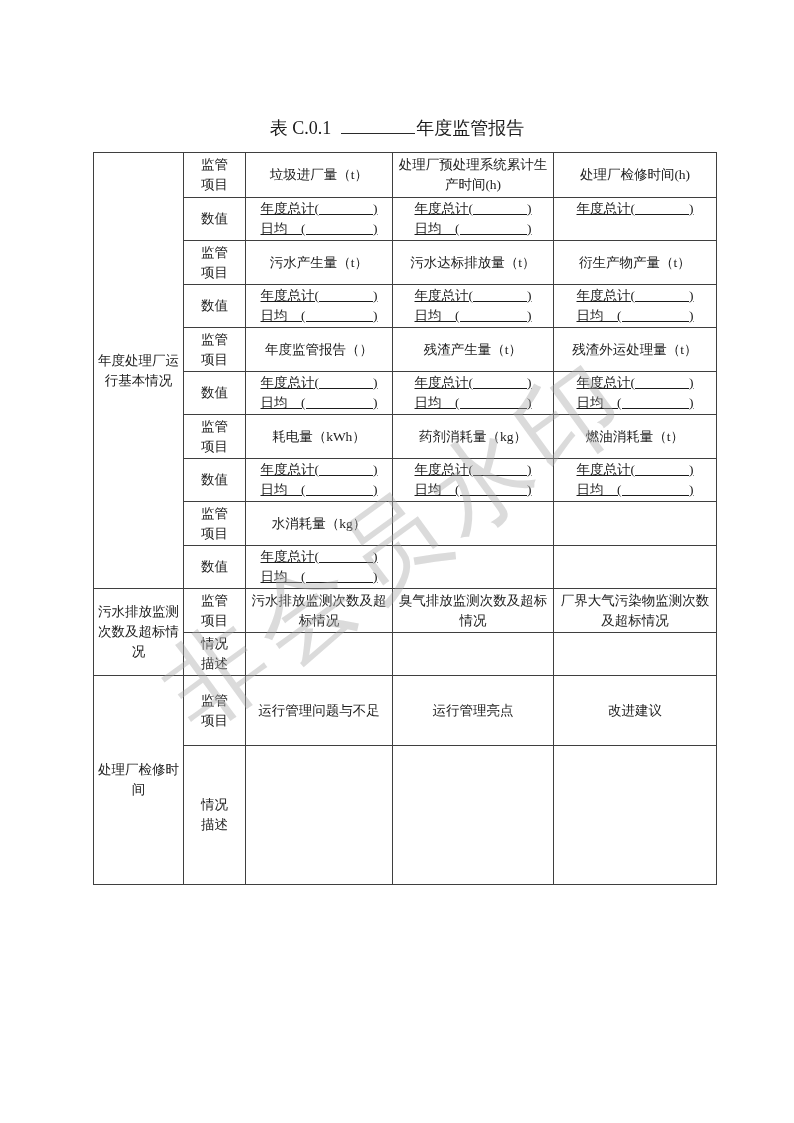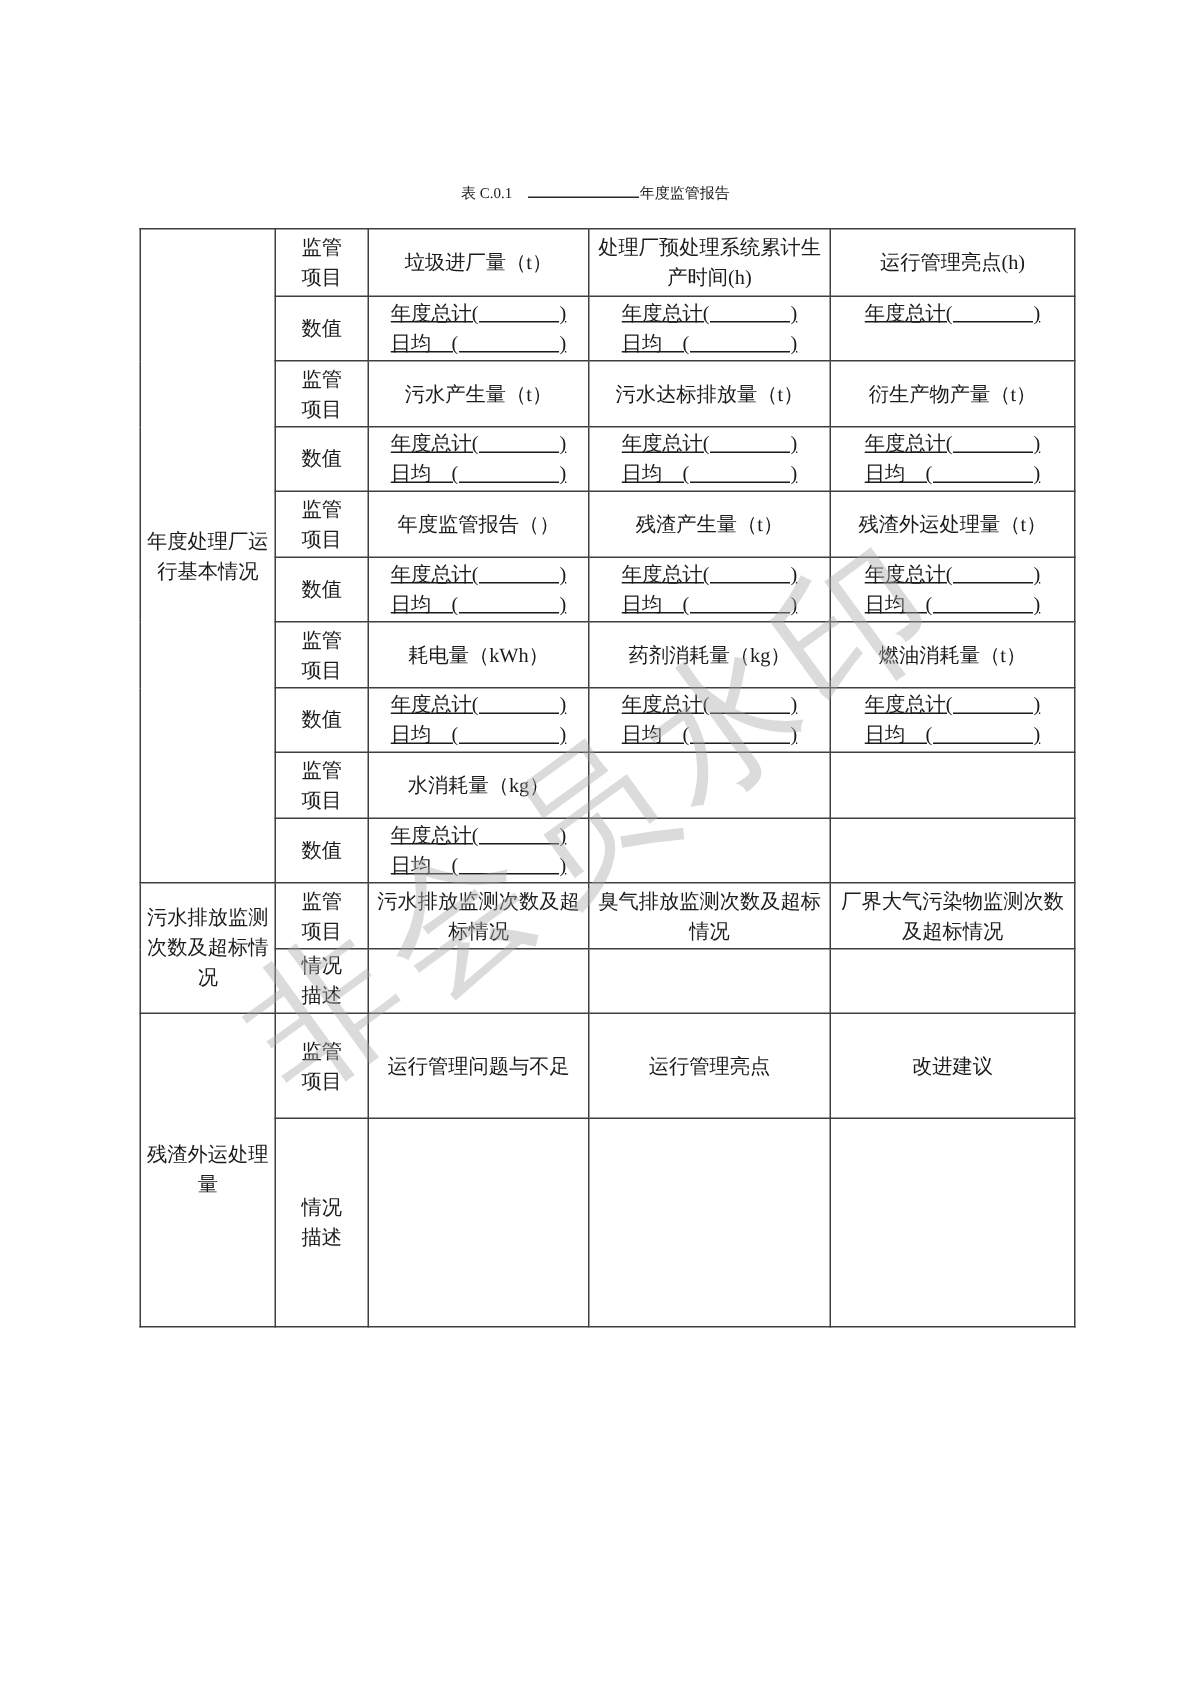--- a/index.html
+++ b/index.html
@@ -10,21 +10,21 @@
     font-family:"Liberation Serif","DejaVu Serif",serif;
     color:#1b1b1b;
     overflow:hidden;
   }
   .heading {
     position:absolute; left:93px; top:86px; margin:0;
     font-size:15px; line-height:22px; white-space:pre;
   }
   .caption {
     position:absolute; top:119px; left:0; width:100%;
-    text-align:center; font-size:10px; line-height:18px;
+    text-align:center; font-size:18px; line-height:18px;
   }
   .caption .blank-line {
     display:inline-block; width:74px; height:12px;
     border-bottom:1px solid #2a2a2a; margin:0 1px 0 10px;
   }
   table.report {
     position:absolute; left:93px; top:152px;
     border-collapse:collapse; table-layout:fixed;
   }
   table.report td {
@@ -79,21 +79,21 @@
         <col style="width:163px">
     </colgroup>
     <tbody>
 
       <tr class="item-first">
         <td class="sec-label sec-center" rowspan="10">年度处理厂运行基本情况</td>
         <td class="row-label">监管
 项目</td>
         <td>垃圾进厂量（t）</td>
         <td>处理厂预处理系统累计生产时间(h)</td>
-        <td>运行管理亮点(h)</td>
+        <td>处理厂检修时间(h)</td>
       </tr>
       <tr class="val">
         <td class="row-label">数值</td>
         <td class="val-cell">
           <div class="vline">年度总计(　　　　)</div>
           <div class="vline">日均　(　　　　　)</div>
         </td>
         <td class="val-cell">
           <div class="vline">年度总计(　　　　)</div>
           <div class="vline">日均　(　　　　　)</div>
@@ -202,21 +202,21 @@
       </tr>
       <tr class="desc">
         <td class="row-label">情况
 描述</td>
         <td></td>
         <td></td>
         <td></td>
       </tr>
 
       <tr class="item-tall">
-        <td class="sec-label sec-justify" rowspan="2">残渣外运处理量</td>
+        <td class="sec-label sec-justify" rowspan="2">处理厂检修时间</td>
         <td class="row-label">监管
 项目</td>
         <td>运行管理问题与不足</td>
         <td>运行管理亮点</td>
         <td>改进建议</td>
       </tr>
       <tr class="desc-tall">
         <td class="row-label">情况
 描述</td>
         <td></td>

